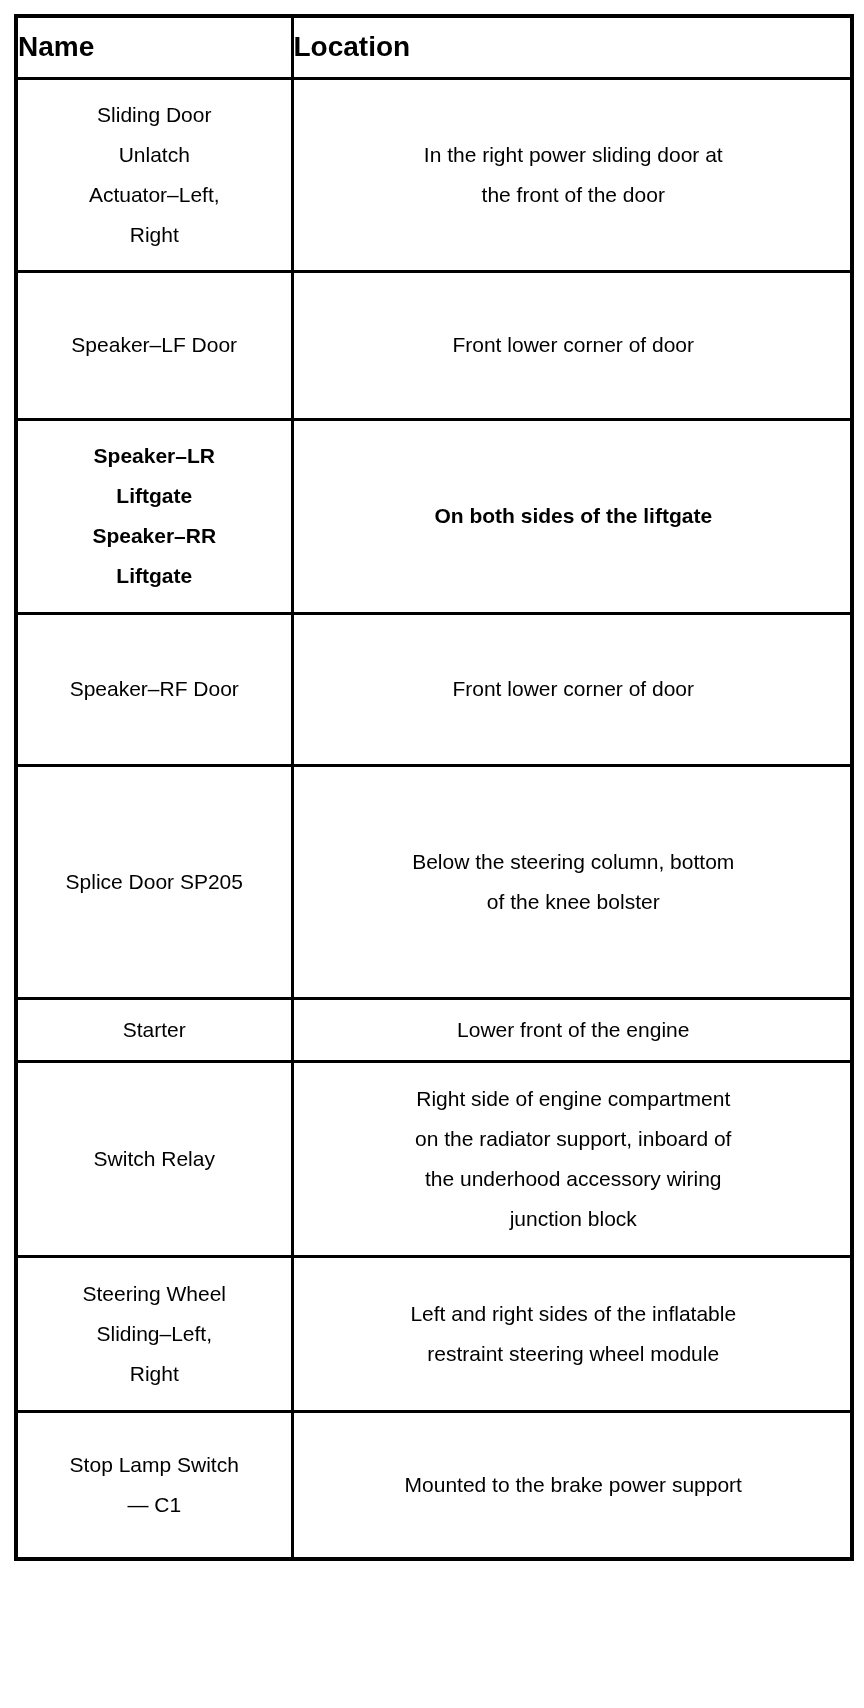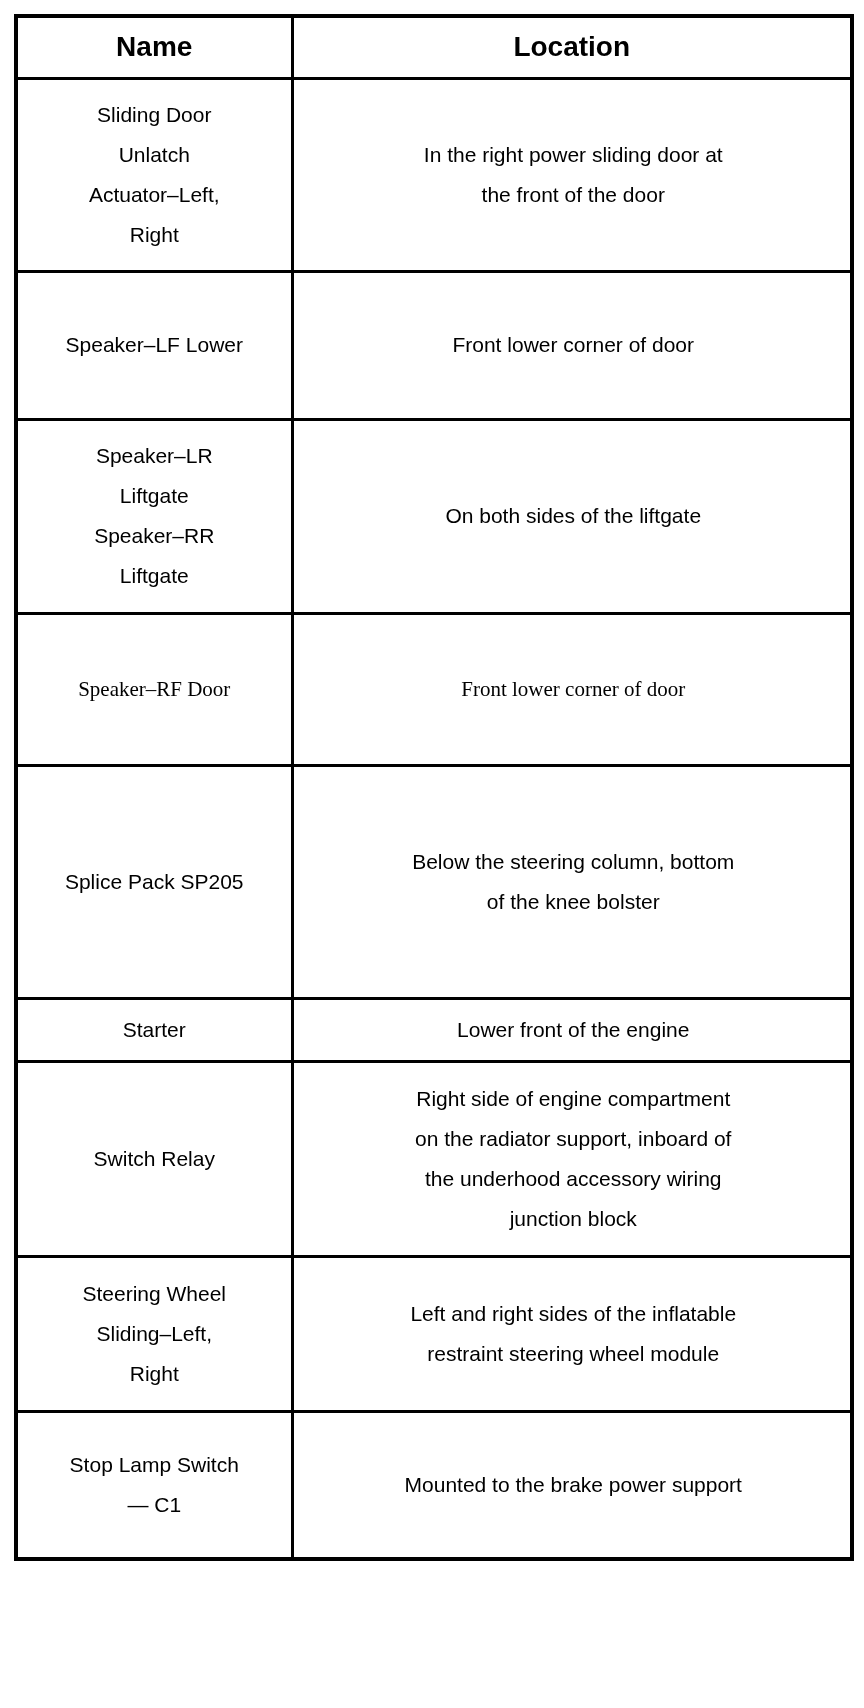--- a/index.html
+++ b/index.html
@@ -30,21 +30,21 @@
   table.loc-table td {
     border: 3px solid #000000;
     vertical-align: middle;
     font-size: 21px;
     line-height: 40px;
     white-space: pre-line;
   }
   table.loc-table th {
     font-size: 28px;
     font-weight: bold;
-    text-align: center;
+    text-align: left;
   }
   td.name-cell {
     text-align: center;
     padding: 6px 8px;
   }
   td.loc-cell {
     text-align: center;
     padding: 6px 14px 6px 17px;
   }
 </style>
@@ -64,36 +64,36 @@
       </tr>
       <tr style="height:193px;">
         <td class="name-cell">Sliding Door
 Unlatch
 Actuator–Left,
 Right</td>
         <td class="loc-cell">In the right power sliding door at
 the front of the door</td>
       </tr>
       <tr style="height:148px;">
-        <td class="name-cell">Speaker–LF Lower</td>
+        <td class="name-cell">Speaker–LF Door</td>
         <td class="loc-cell">Front lower corner of door</td>
       </tr>
-      <tr style="height:194px;">
+      <tr style="height:194px;font-weight:bold;">
         <td class="name-cell">Speaker–LR
 Liftgate
 Speaker–RR
 Liftgate</td>
         <td class="loc-cell">On both sides of the liftgate</td>
       </tr>
-      <tr style="height:152px;font-family:Liberation Serif, serif;">
+      <tr style="height:152px;">
         <td class="name-cell">Speaker–RF Door</td>
         <td class="loc-cell">Front lower corner of door</td>
       </tr>
       <tr style="height:233px;">
-        <td class="name-cell">Splice Pack SP205</td>
+        <td class="name-cell">Splice Door SP205</td>
         <td class="loc-cell">Below the steering column, bottom
 of the knee bolster</td>
       </tr>
       <tr style="height:63px;">
         <td class="name-cell">Starter</td>
         <td class="loc-cell">Lower front of the engine</td>
       </tr>
       <tr style="height:195px;">
         <td class="name-cell">Switch Relay</td>
         <td class="loc-cell">Right side of engine compartment

